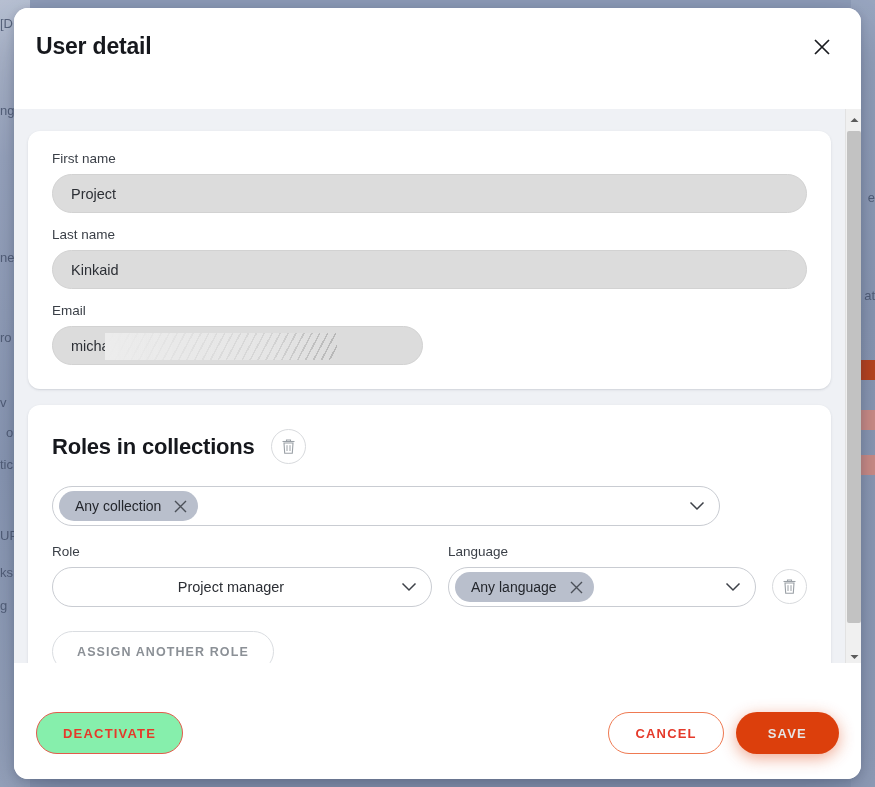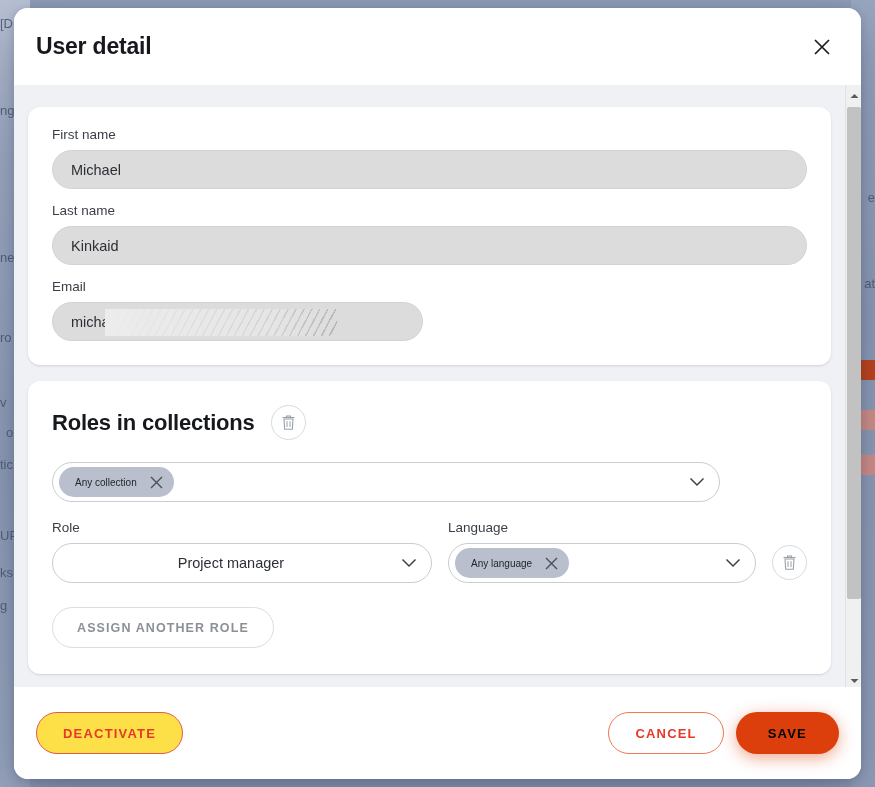--- a/index.html
+++ b/index.html
@@ -51,20 +51,21 @@
     left: 14px;
     top: 8px;
     width: 847px;
     height: 771px;
     background: #ffffff;
     border-radius: 14px;
     box-shadow: 0 18px 50px rgba(28,38,60,.30), 0 2px 8px rgba(28,38,60,.18);
     display: flex;
     flex-direction: column;
     overflow: hidden;
+    gap: 24px;
   }
 
   
   #modal-header {
     height: 77px;
     flex: 0 0 77px;
     background: #ffffff;
     display: flex;
     align-items: center;
     padding: 0 22px 0 22px;
@@ -192,21 +193,21 @@
     overflow: hidden;
   }
   .chip {
     display: inline-flex;
     align-items: center;
     gap: 12px;
     height: 30px;
     border-radius: 15px;
     background: #b9bfcc;
     padding: 0 10px 0 16px;
-    font-size: 10px;
+    font-size: 14px;
     color: #23262c;
     flex: 0 0 auto;
   }
   .chip-x { display: flex; cursor: pointer; }
   .caret { margin-left: auto; flex: 0 0 auto; display: flex; padding-left: 10px; }
 
   .roles-row { display: flex; gap: 16px; align-items: flex-end; margin-top: 18px; }
   #role-col { width: 380px; flex: 0 0 380px; }
   #lang-col { flex: 1 1 auto; min-width: 0; }
   #row-trash { flex: 0 0 auto; margin-bottom: 3px; }
@@ -265,27 +266,27 @@
   .btn-pill {
     height: 42px;
     border-radius: 21px;
     font-size: 13px;
     font-weight: bold;
     letter-spacing: 1.2px;
     cursor: pointer;
     padding: 0 26px;
     font-family: "Liberation Sans", sans-serif;
   }
-  #deactivate-btn { border: 1px solid #e35b4c; background: #fde047; color: #e5392a; }
+  #deactivate-btn { border: 1px solid #e35b4c; background: #86efac; color: #e5392a; }
   #footer-right { margin-left: auto; display: flex; align-items: flex-end; gap: 12px; }
   #cancel-btn { border: 1px solid #ef7a52; background: #fff; color: #e5392a; }
   #save-btn {
     border: none;
     background: #dc3f0c;
-    color: #000000;
+    color: #e5e5e5;
     padding: 0 32px;
     box-shadow: 0 4px 16px rgba(220,63,12,.45);
   }
 </style>
 </head>
 <body>
 
 <div id="app-backdrop">
   <div class="bd-left-col"></div>
   <div class="bd-right-col"></div>
@@ -294,21 +295,21 @@
       <div class="bd-frag" style="top: 103px; left: 0px;">ng</div>
       <div class="bd-frag" style="top: 250px; left: 0px;">ne</div>
       <div class="bd-frag" style="top: 330px; left: 0px;">ro</div>
       <div class="bd-frag" style="top: 395px; left: 0px;">v</div>
       <div class="bd-frag" style="top: 425px; left: 6px;">on</div>
       <div class="bd-frag" style="top: 457px; left: 0px;">tic</div>
       <div class="bd-frag" style="top: 528px; left: 0px;">UP</div>
       <div class="bd-frag" style="top: 565px; left: 0px;">ks</div>
       <div class="bd-frag" style="top: 598px; left: 0px;">g</div>
       <div class="bd-frag" style="top: 190px; right: 0px;">e</div>
-      <div class="bd-frag" style="top: 276px; right: 0px;">at</div>
+      <div class="bd-frag" style="top: 288px; right: 0px;">at</div>
     </div>
   <div id="backdrop-chips">
       <div class="bd-chip" style="top: 360px; background: rgb(192, 68, 28);"></div>
       <div class="bd-chip" style="top: 410px; background: rgb(212, 145, 138);"></div>
       <div class="bd-chip" style="top: 455px; background: rgb(212, 145, 138);"></div>
     </div>
 </div>
 
 <div id="modal">
 
@@ -324,21 +325,21 @@
   </div>
 
   <div id="modal-body">
     <div id="body-inner">
 
       <div class="card" id="card-identity">
         <div class="row-2">
           <div>
             <div class="field-label">First name</div>
             <div class="pill-input">
-              <span>Michael</span>
+              <span>Project</span>
             </div>
           </div>
           <div>
             <div class="field-label">Last name</div>
             <div class="pill-input">
               <span>Kinkaid</span>
             </div>
           </div>
         </div>
 

